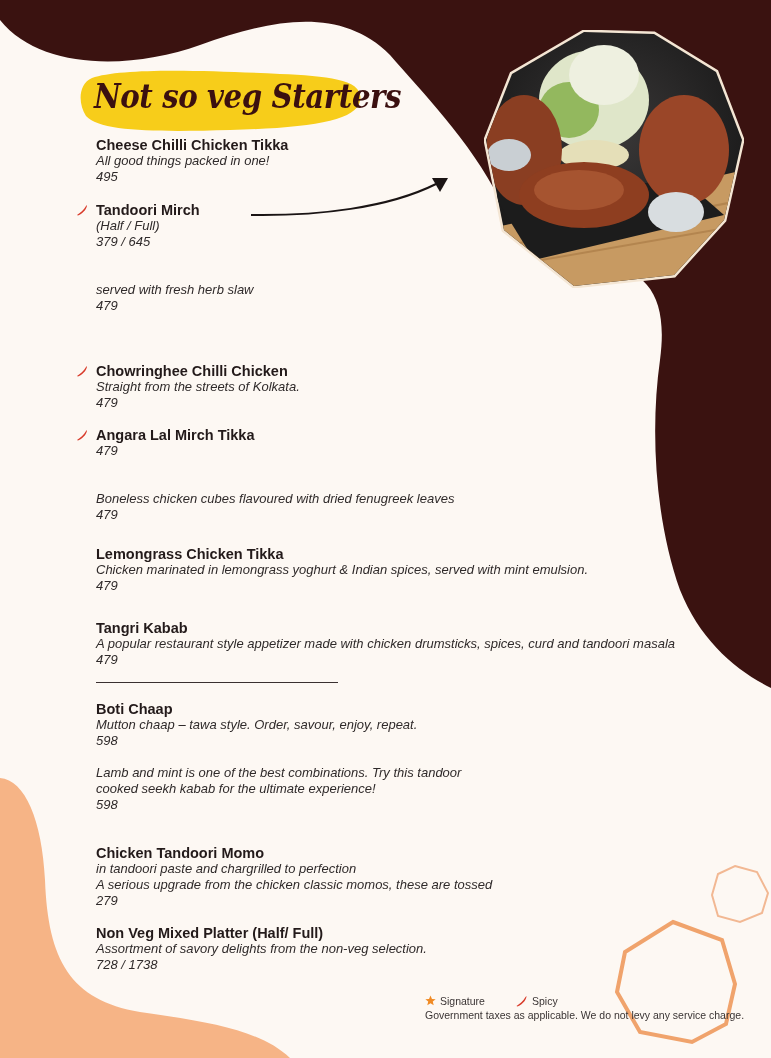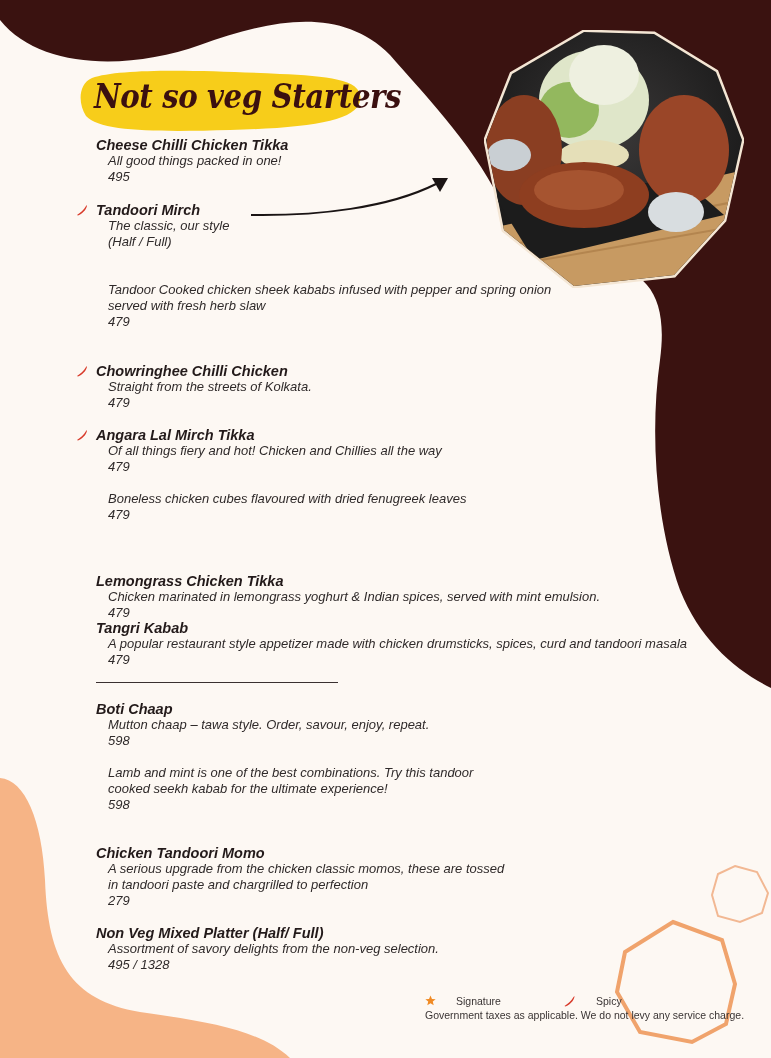--- a/index.html
+++ b/index.html
@@ -16,35 +16,35 @@
     .title-blob { position: absolute; left: 0; top: 0; width: 290px; height: 70px; }
     .title {
       position: absolute; left: 14px; top: 10px;
       font-family: "DejaVu Serif", serif; font-style: italic; font-weight: bold;
       font-size: 34px; color: #3b1010; letter-spacing: -0.5px; white-space: nowrap;
       transform: scaleX(0.86); transform-origin: left center;
     }
     .menu { position: absolute; left: 96px; top: 137px; z-index: 2; }
     .item { position: absolute; left: 0; width: 640px; }
     .name {
-      font-weight: bold; font-style: italic; font-size: 14.5px; line-height: 16px;
+      font-weight: bold; font-size: 14.5px; line-height: 16px;
       color: #231a1a; white-space: nowrap;
     }
     .desc, .price {
-      font-style: italic; font-size: 13px; line-height: 16px; color: #2f2a2a; white-space: nowrap; margin-left: 12px;
+      font-style: italic; font-size: 13px; line-height: 16px; color: #2f2a2a; white-space: nowrap;
     }
     .chili { position: absolute; left: -20px; top: 2px; width: 12px; height: 12px; }
     .divider {
       position: absolute; left: 96px; top: 682px; width: 242px; height: 0;
       border-top: 1.2px solid #3a3030; z-index: 2;
     }
     .arrow { position: absolute; left: 248px; top: 170px; z-index: 2; }
     .photo { position: absolute; left: 484px; top: 30px; width: 260px; height: 258px; z-index: 1; }
     .footer { position: absolute; left: 425px; top: 993px; z-index: 3; font-size: 10.5px; color: #3a3434; }
-    .legend { display: flex; align-items: center; gap: 20px; height: 15px; }
+    .legend { display: flex; align-items: center; gap: 4px; height: 15px; }
     .legend .gap { width: 22px; }
     .note { margin-top: 1px; white-space: nowrap; }
   </style>
 </head>
 <body>
 
 <svg class="bg-svg" viewBox="0 0 771 1058" xmlns="http://www.w3.org/2000/svg">
 
   <path d="M0,0 L771,0 L771,688
            C735,670 700,640 680,590
@@ -116,54 +116,52 @@
     <div class="name">Cheese Chilli Chicken Tikka</div>
     <div class="desc">All good things packed in one!</div>
     <div class="price">495</div>
   </div>
 
   <div class="item" style="top:65px">
     <svg class="chili" viewBox="0 0 12 12">
         <path d="M1,11 C4,9 8,6 10,2 L11,1 C11,4 8,9 2,11.5 Z" fill="#d83a2a"></path>
       </svg>
     <div class="name">Tandoori Mirch</div>
-    <div class="desc">The classic, our style</div>
     <div class="desc">(Half / Full)</div>
+    <div class="price">379 / 645</div>
   </div>
 
   <div class="item" style="top:145px">
-    <div class="desc">Tandoor Cooked chicken sheek kababs infused with pepper and spring onion</div>
     <div class="desc">served with fresh herb slaw</div>
     <div class="price">479</div>
   </div>
 
   <div class="item" style="top:226px">
     <svg class="chili" viewBox="0 0 12 12">
         <path d="M1,11 C4,9 8,6 10,2 L11,1 C11,4 8,9 2,11.5 Z" fill="#d83a2a"></path>
       </svg>
     <div class="name">Chowringhee Chilli Chicken</div>
     <div class="desc">Straight from the streets of Kolkata.</div>
     <div class="price">479</div>
   </div>
 
   <div class="item" style="top:290px">
     <svg class="chili" viewBox="0 0 12 12">
         <path d="M1,11 C4,9 8,6 10,2 L11,1 C11,4 8,9 2,11.5 Z" fill="#d83a2a"></path>
       </svg>
     <div class="name">Angara Lal Mirch Tikka</div>
-    <div class="desc">Of all things fiery and hot! Chicken and Chillies all the way</div>
     <div class="price">479</div>
   </div>
 
   <div class="item" style="top:354px">
     <div class="desc">Boneless chicken cubes flavoured with dried fenugreek leaves</div>
     <div class="price">479</div>
   </div>
 
-  <div class="item" style="top:436px">
+  <div class="item" style="top:409px">
     <div class="name">Lemongrass Chicken Tikka</div>
     <div class="desc">Chicken marinated in lemongrass yoghurt &amp; Indian spices, served with mint emulsion.</div>
     <div class="price">479</div>
   </div>
 
   <div class="item" style="top:483px">
     <div class="name">Tangri Kabab</div>
     <div class="desc">A popular restaurant style appetizer made with chicken drumsticks, spices, curd and tandoori masala</div>
     <div class="price">479</div>
   </div>
@@ -175,29 +173,29 @@
   </div>
 
   <div class="item" style="top:628px">
     <div class="desc">Lamb and mint is one of the best combinations. Try this tandoor</div>
     <div class="desc">cooked seekh kabab for the ultimate experience!</div>
     <div class="price">598</div>
   </div>
 
   <div class="item" style="top:708px">
     <div class="name">Chicken Tandoori  Momo</div>
+    <div class="desc">in tandoori paste and chargrilled to perfection</div>
     <div class="desc">A serious upgrade from the chicken classic momos, these are tossed</div>
-    <div class="desc">in tandoori paste and chargrilled to perfection</div>
     <div class="price">279</div>
   </div>
 
   <div class="item" style="top:788px">
     <div class="name">Non Veg Mixed Platter (Half/ Full)</div>
     <div class="desc">Assortment of savory delights from the non-veg selection.</div>
-    <div class="price">495 / 1328</div>
+    <div class="price">728 / 1738</div>
   </div>
 </div>
 
 <div class="divider"></div>
 
 <div class="footer">
   <div class="legend">
     <svg width="11" height="11" viewBox="0 0 12 12">
       <polygon points="6,0.5 7.6,4.3 11.6,4.5 8.5,7.1 9.5,11.2 6,9 2.5,11.2 3.5,7.1 0.4,4.5 4.4,4.3" fill="#f08a24"></polygon>
     </svg>

